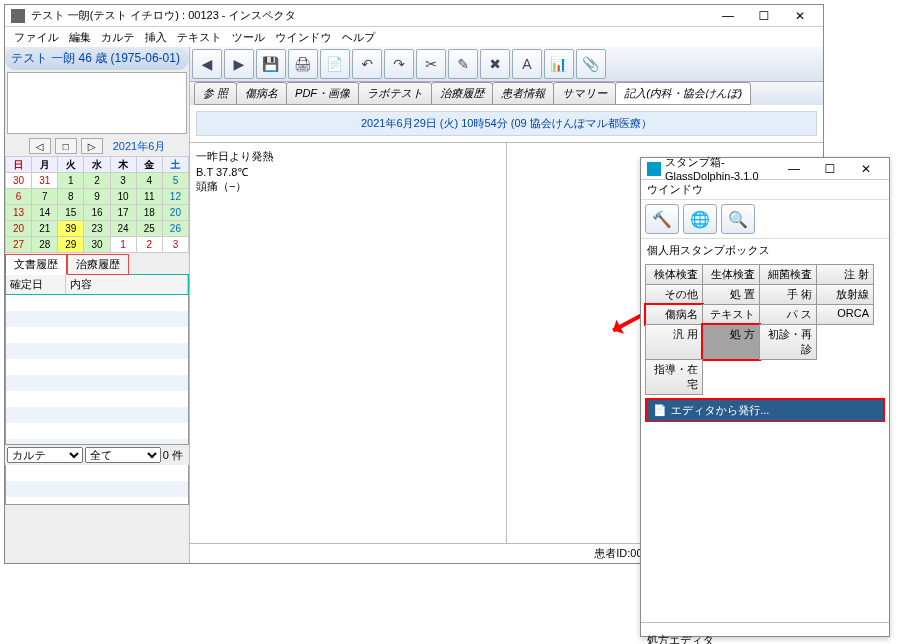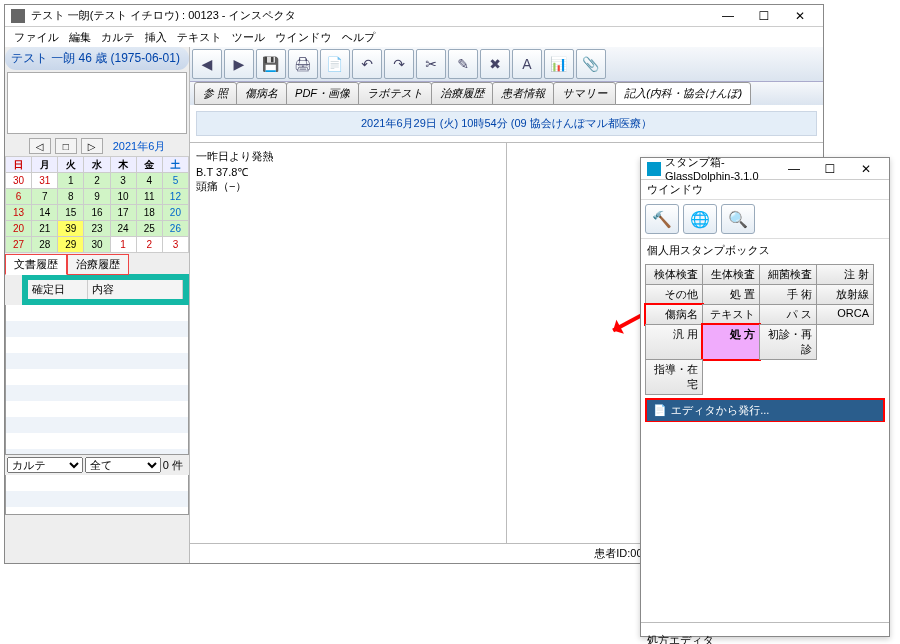--- a/index.html
+++ b/index.html
@@ -30,21 +30,21 @@
 .cal th, .cal td { border: 1px solid #ccc; width: 14.28%; height: 16px; text-align: center; font-size: 10px; padding: 0; }
 .cal th { background: #eef; }
 .cal .sun { color: #c00; }
 .cal .sat { color: #06c; }
 .cal .other { color: #c00; background:#fff; }
 .cal .green { background: #d1f4c6; }
 .cal .yellow { background: #ffff66; }
 .tabs { display: flex; }
 .tab { border: 1px solid #ef4444; padding: 2px 8px; background: #f4f4f4; position: relative; top: 1px; }
 .tab.active { background: #fff; border-bottom: 1px solid #fff; }
-.list-head { display: flex; background: #f4f4f4; border: 6px solid #14b8a6; margin-left: 17px; }
+.list-head { display: flex; background: #f4f4f4; border: 1px solid #14b8a6; }
 .list-head div { padding: 2px 4px; border-right: 1px solid #ccc; }
 .list-body { height: 150px; background: #fff; border: 1px solid #999; border-top: none; background-image: repeating-linear-gradient(#fff, #fff 16px, #eef3f9 16px, #eef3f9 32px); }
 .filter-row { display: flex; gap: 2px; padding: 2px; align-items: center; }
 .filter-row select { flex: 1; font-size: 11px; }
 .count { margin-left: auto; padding-right: 4px; }
 
 
 .right { flex: 1; display: flex; flex-direction: column; }
 .toolbar { display: flex; gap: 2px; padding: 2px; background: linear-gradient(#f6f8fb,#dbe4ef); border-bottom: 1px solid #aac; }
 .tbtn { width: 30px; height: 30px; border: 1px solid #9ab; background: linear-gradient(#fff,#e4ecf4); display: flex; align-items: center; justify-content: center; font-size: 14px; color: #446; border-radius: 2px; }
@@ -60,21 +60,21 @@
 
 .win-stamp { left: 640px; top: 157px; width: 250px; height: 480px; background: #fff; box-shadow: 0 2px 6px rgba(0,0,0,0.2); }
 .win-stamp .titlebar { background: #fff; }
 .stamp-icon { width: 14px; height: 14px; display: inline-block; background: #09c; margin-right: 4px; }
 .stamp-menu { padding: 2px 6px; border-bottom: 1px solid #ddd; }
 .stamp-tools { display: flex; gap: 4px; padding: 4px; border-bottom: 1px solid #ddd; }
 .stamp-tool { width: 34px; height: 30px; border: 1px solid #9ab; background: linear-gradient(#fff,#e4ecf4); display: flex; align-items: center; justify-content: center; font-size: 16px; border-radius: 3px; }
 .stamp-label { padding: 4px 6px; }
 .stamp-tabs { display: flex; flex-wrap: wrap; padding: 2px 4px; gap: 0; }
 .stab { border: 1px solid #999; padding: 2px 4px; background: linear-gradient(#f8f8f8,#e4e4e4); font-size: 11px; width: 58px; text-align: right; margin: 0 -1px -1px 0; }
-.stab.active { background: #f0abfc; font-weight: bold; }
+.stab.active { background: #a3a3a3; }
 .stab.hl { outline: 2px solid #f00; outline-offset: -1px; }
 .stamp-list { margin: 2px 4px; border: 2px solid #f00; height: 24px; }
 .stamp-item { background: #2a5d8c; color: #fff; padding: 3px 6px; display: flex; align-items: center; gap: 4px; }
 .stamp-item::before { content: "📄"; font-size: 11px; }
 .stamp-editor { border-top: 1px solid #bbb; padding: 10px 6px; margin-top: 200px; }
 
 
 .arrow { position: absolute; left: 611px; top: 320px; width: 36px; height: 4px; background: #f00; transform: rotate(-28deg); }
 .arrow::before { content: ""; position: absolute; left: -8px; top: -6px; border: 8px solid transparent; border-right-color: #f00; }
 </style>

